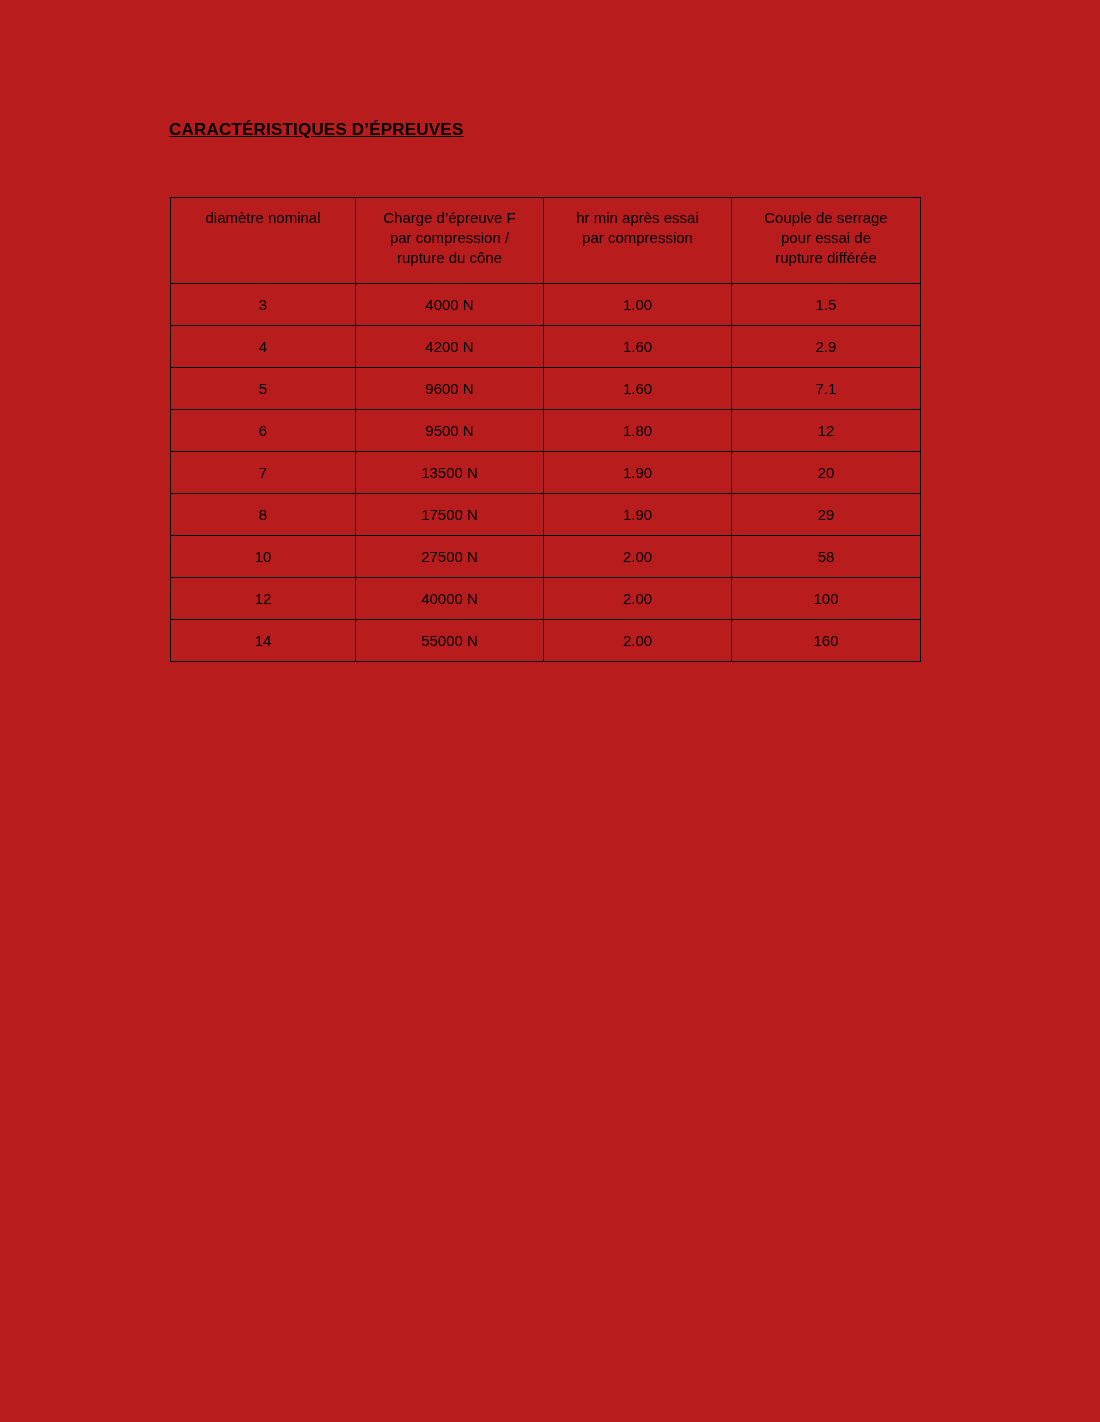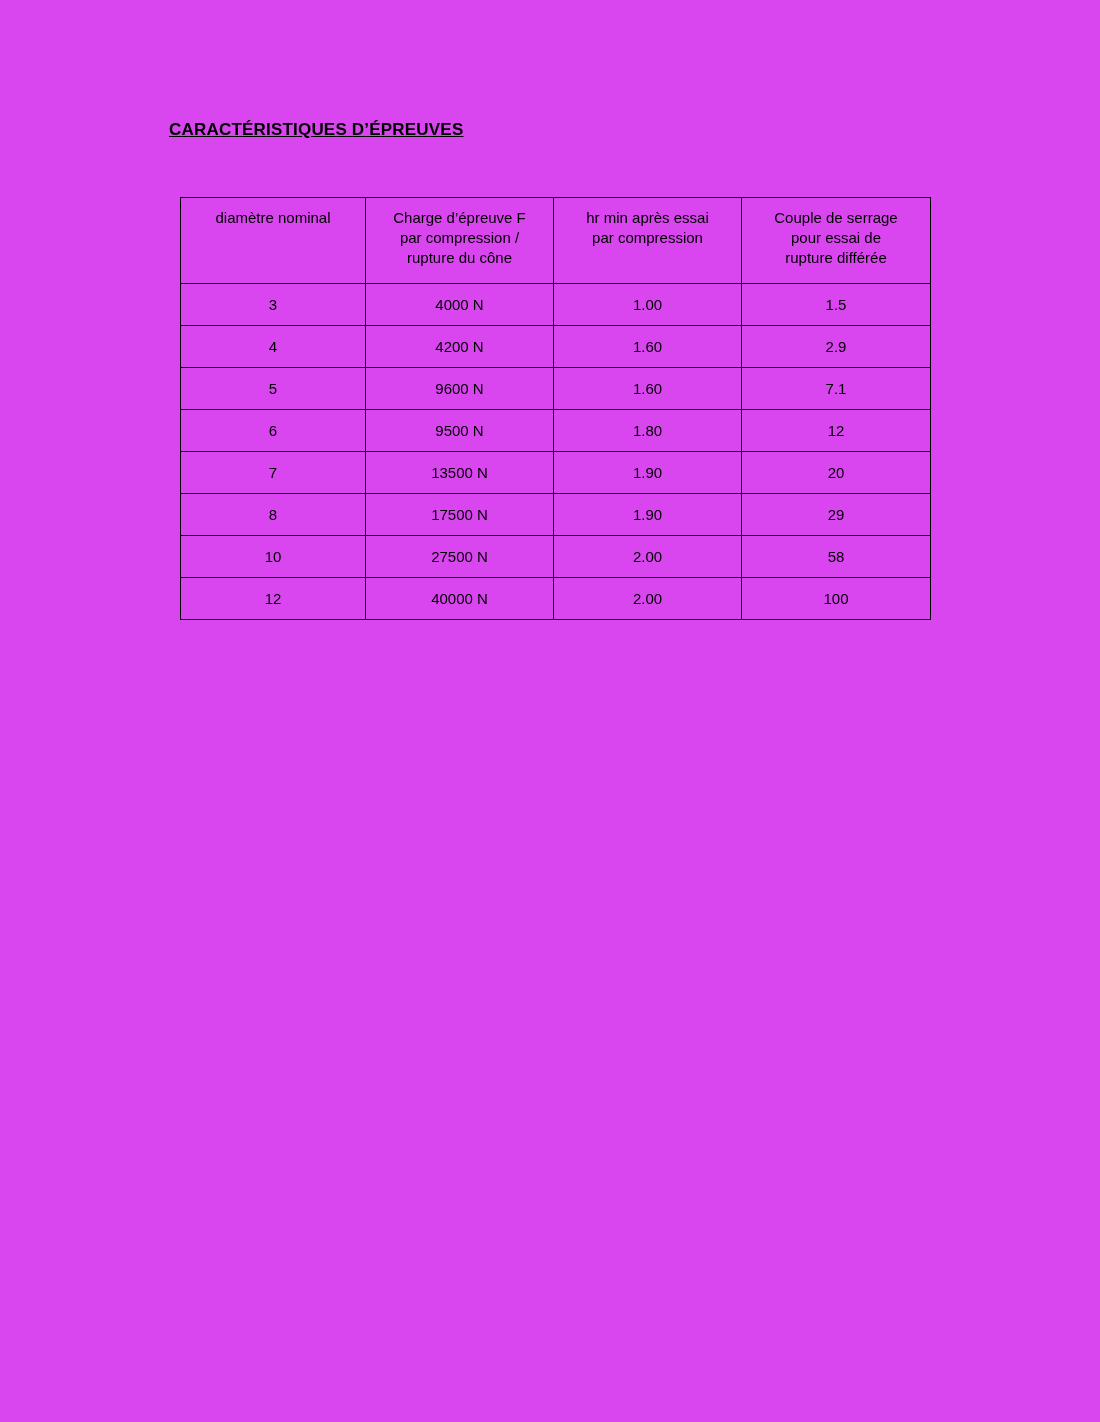--- a/index.html
+++ b/index.html
@@ -5,37 +5,37 @@
   * { margin: 0; padding: 0; box-sizing: border-box; }
   html, body {
     background: #ffffff;
     font-family: "Liberation Sans", sans-serif;
     color: #000000;
   }
   .page {
     position: relative;
     width: 1100px;
     height: 1422px;
-    background: #d946ef;
+    background: #b91c1c;
     margin: 0 auto;
     overflow: hidden;
   }
   .doc-title {
     position: absolute;
     left: 169px;
     top: 120px;
     font-size: 17px;
     font-weight: bold;
     text-decoration: underline;
     letter-spacing: 0.2px;
     white-space: nowrap;
   }
   table.spec-table {
     position: absolute;
-    left: 180px;
+    left: 170px;
     top: 197px;
     border-collapse: collapse;
     table-layout: fixed;
     font-size: 15px;
     line-height: 20px;
   }
   table.spec-table col.c1 { width: 185px; }
   table.spec-table col.c2 { width: 188px; }
   table.spec-table col.c3 { width: 188px; }
   table.spec-table col.c4 { width: 189px; }
@@ -126,16 +126,22 @@
         <td>27500 N</td>
         <td>2.00</td>
         <td>58</td>
       </tr>
       <tr>
         <td>12</td>
         <td>40000 N</td>
         <td>2.00</td>
         <td>100</td>
       </tr>
+      <tr>
+        <td>14</td>
+        <td>55000 N</td>
+        <td>2.00</td>
+        <td>160</td>
+      </tr>
     </tbody>
   </table>
 
 </div>
 
 </body></html>

